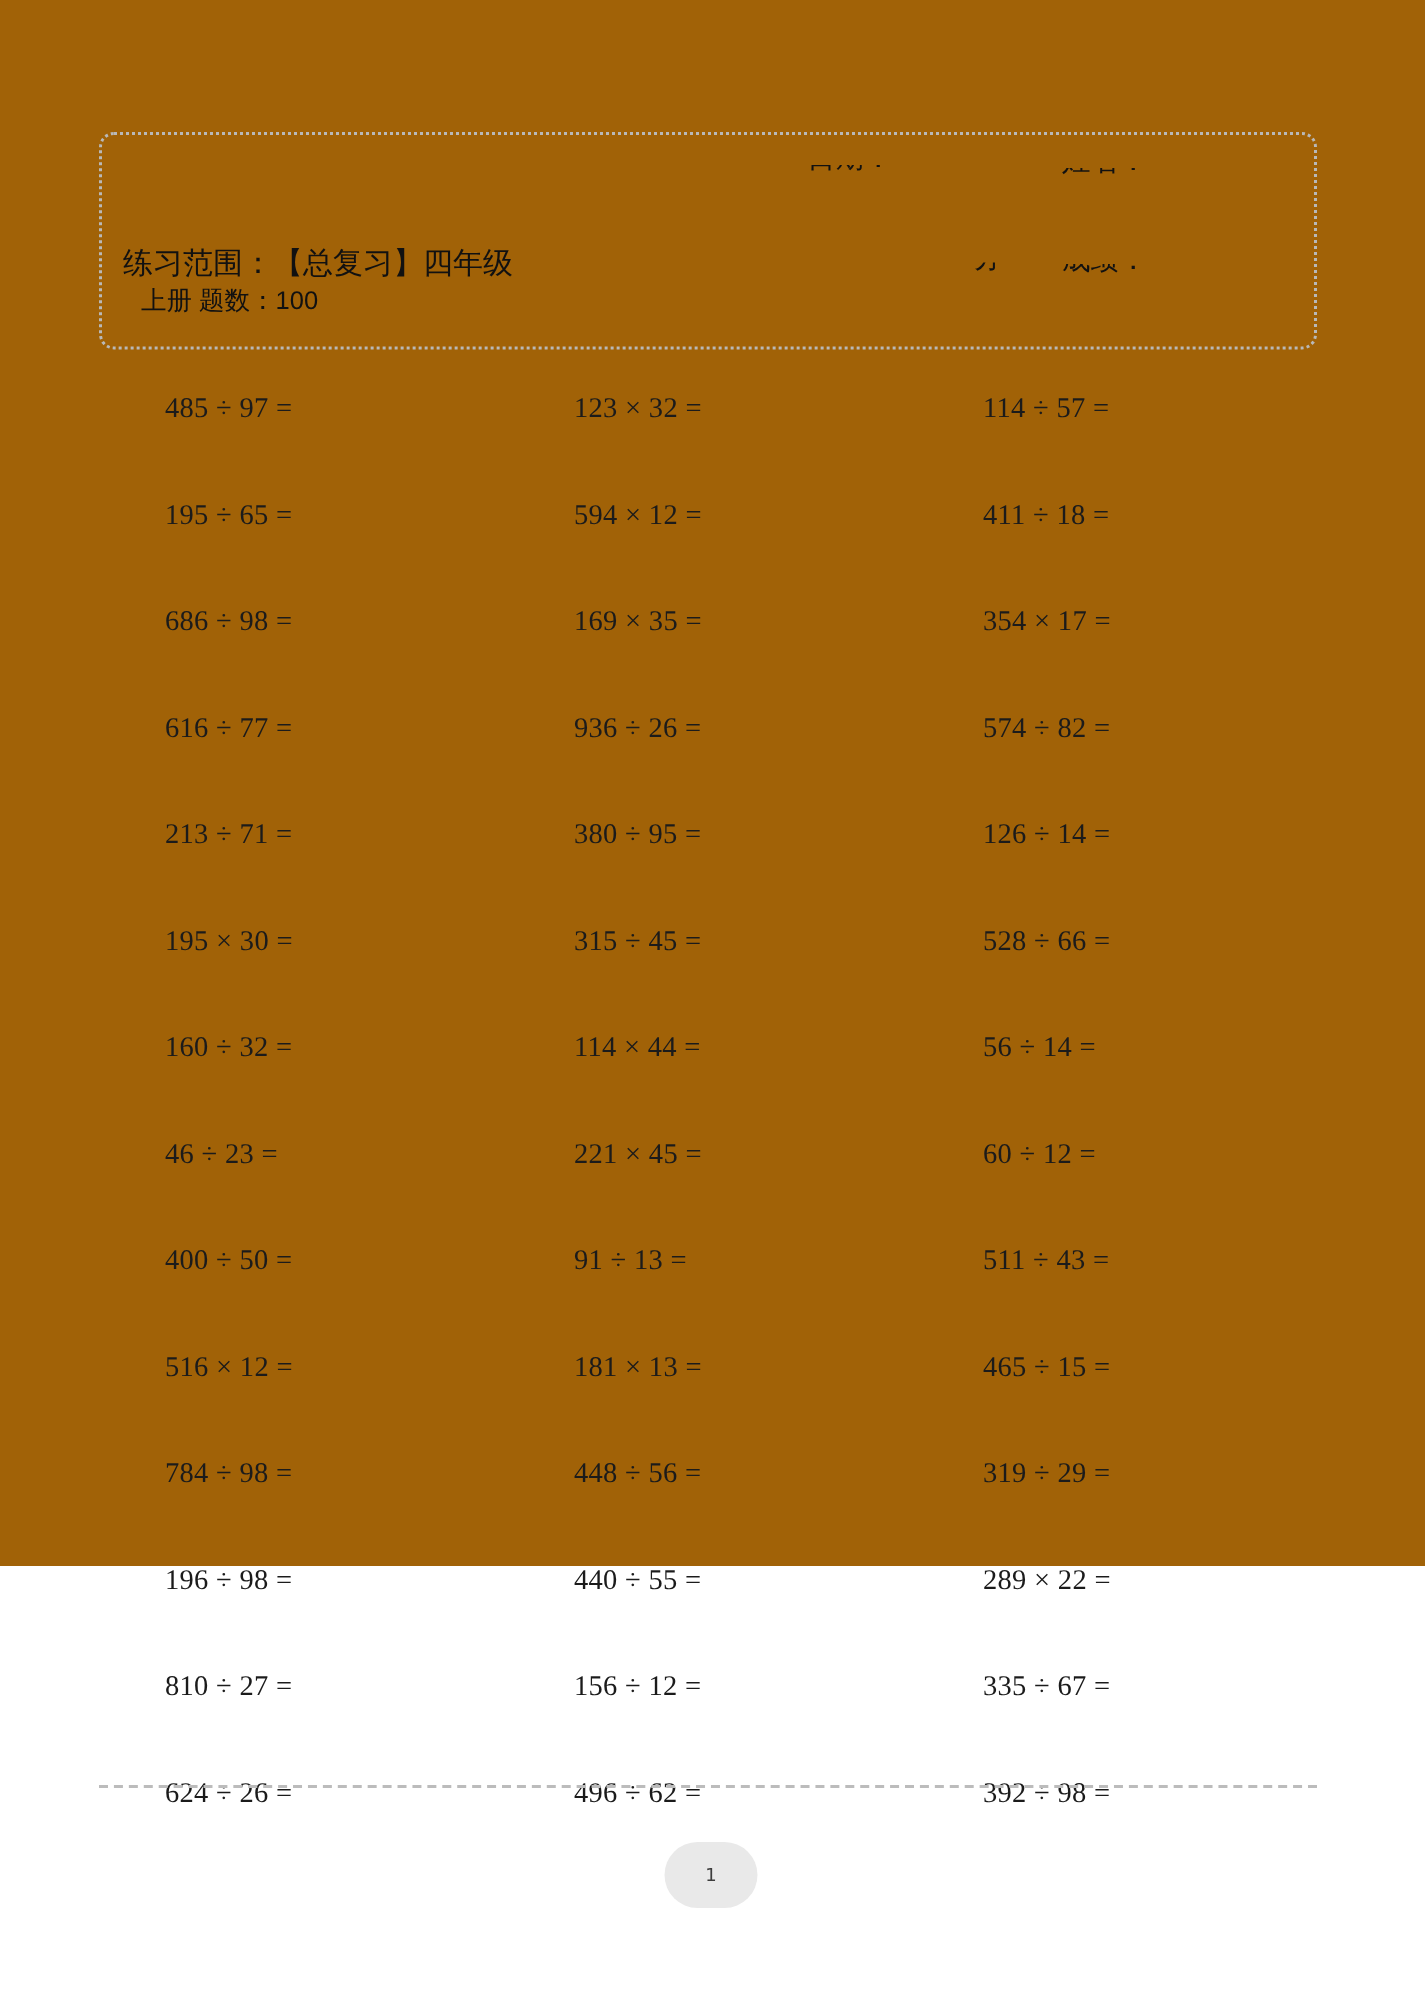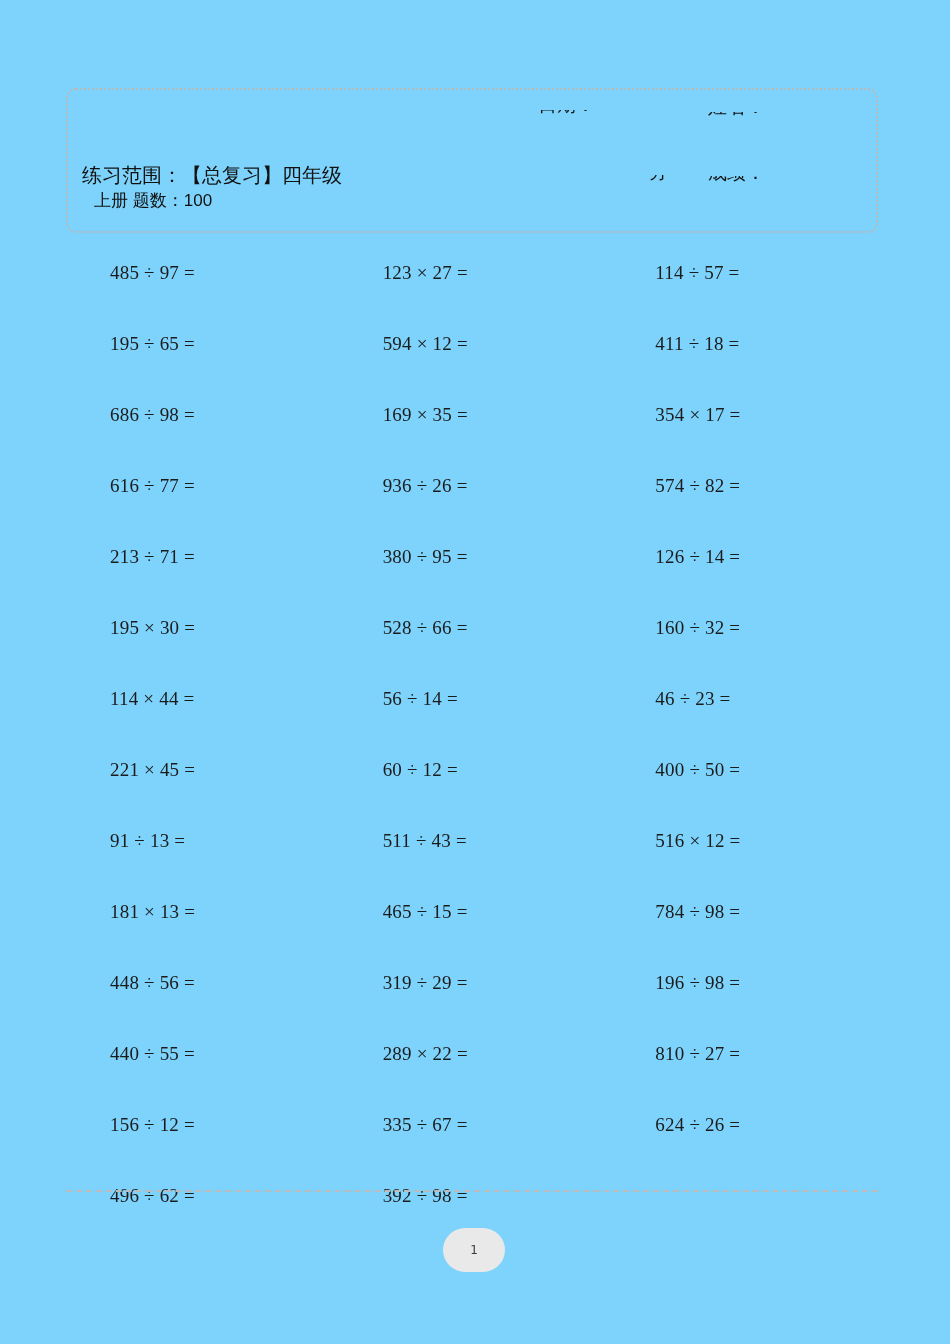--- a/index.html
+++ b/index.html
@@ -15,22 +15,22 @@
     position: relative;
     overflow: hidden;
   }
 
   
   .page {
     position: absolute;
     left: 0;
     top: 0;
     width: 950px;
-    height: 1344px;
-    background: #7dd3fc;
+    height: 1044px;
+    background: #a16207;
   }
 
   
   .header-box {
     position: absolute;
     left: 66px;
     top: 88px;
     width: 812px;
     height: 145px;
     border: 2px dotted #b9b9b9;
@@ -186,35 +186,36 @@
 
       <div class="meta meta-score">
         <span>成绩：</span>
       </div>
 
     </div>
   </div>
 
   <div class="problems">
     <div class="prob-cell">485 ÷ 97 =</div>
-    <div class="prob-cell">123 × 27 =</div>
+    <div class="prob-cell">123 × 32 =</div>
     <div class="prob-cell">114 ÷ 57 =</div>
     <div class="prob-cell">195 ÷ 65 =</div>
     <div class="prob-cell">594 × 12 =</div>
     <div class="prob-cell">411 ÷ 18 =</div>
     <div class="prob-cell">686 ÷ 98 =</div>
     <div class="prob-cell">169 × 35 =</div>
     <div class="prob-cell">354 × 17 =</div>
     <div class="prob-cell">616 ÷ 77 =</div>
     <div class="prob-cell">936 ÷ 26 =</div>
     <div class="prob-cell">574 ÷ 82 =</div>
     <div class="prob-cell">213 ÷ 71 =</div>
     <div class="prob-cell">380 ÷ 95 =</div>
     <div class="prob-cell">126 ÷ 14 =</div>
     <div class="prob-cell">195 × 30 =</div>
+    <div class="prob-cell">315 ÷ 45 =</div>
     <div class="prob-cell">528 ÷ 66 =</div>
     <div class="prob-cell">160 ÷ 32 =</div>
     <div class="prob-cell">114 × 44 =</div>
     <div class="prob-cell">56 ÷ 14 =</div>
     <div class="prob-cell">46 ÷ 23 =</div>
     <div class="prob-cell">221 × 45 =</div>
     <div class="prob-cell">60 ÷ 12 =</div>
     <div class="prob-cell">400 ÷ 50 =</div>
     <div class="prob-cell">91 ÷ 13 =</div>
     <div class="prob-cell">511 ÷ 43 =</div>

